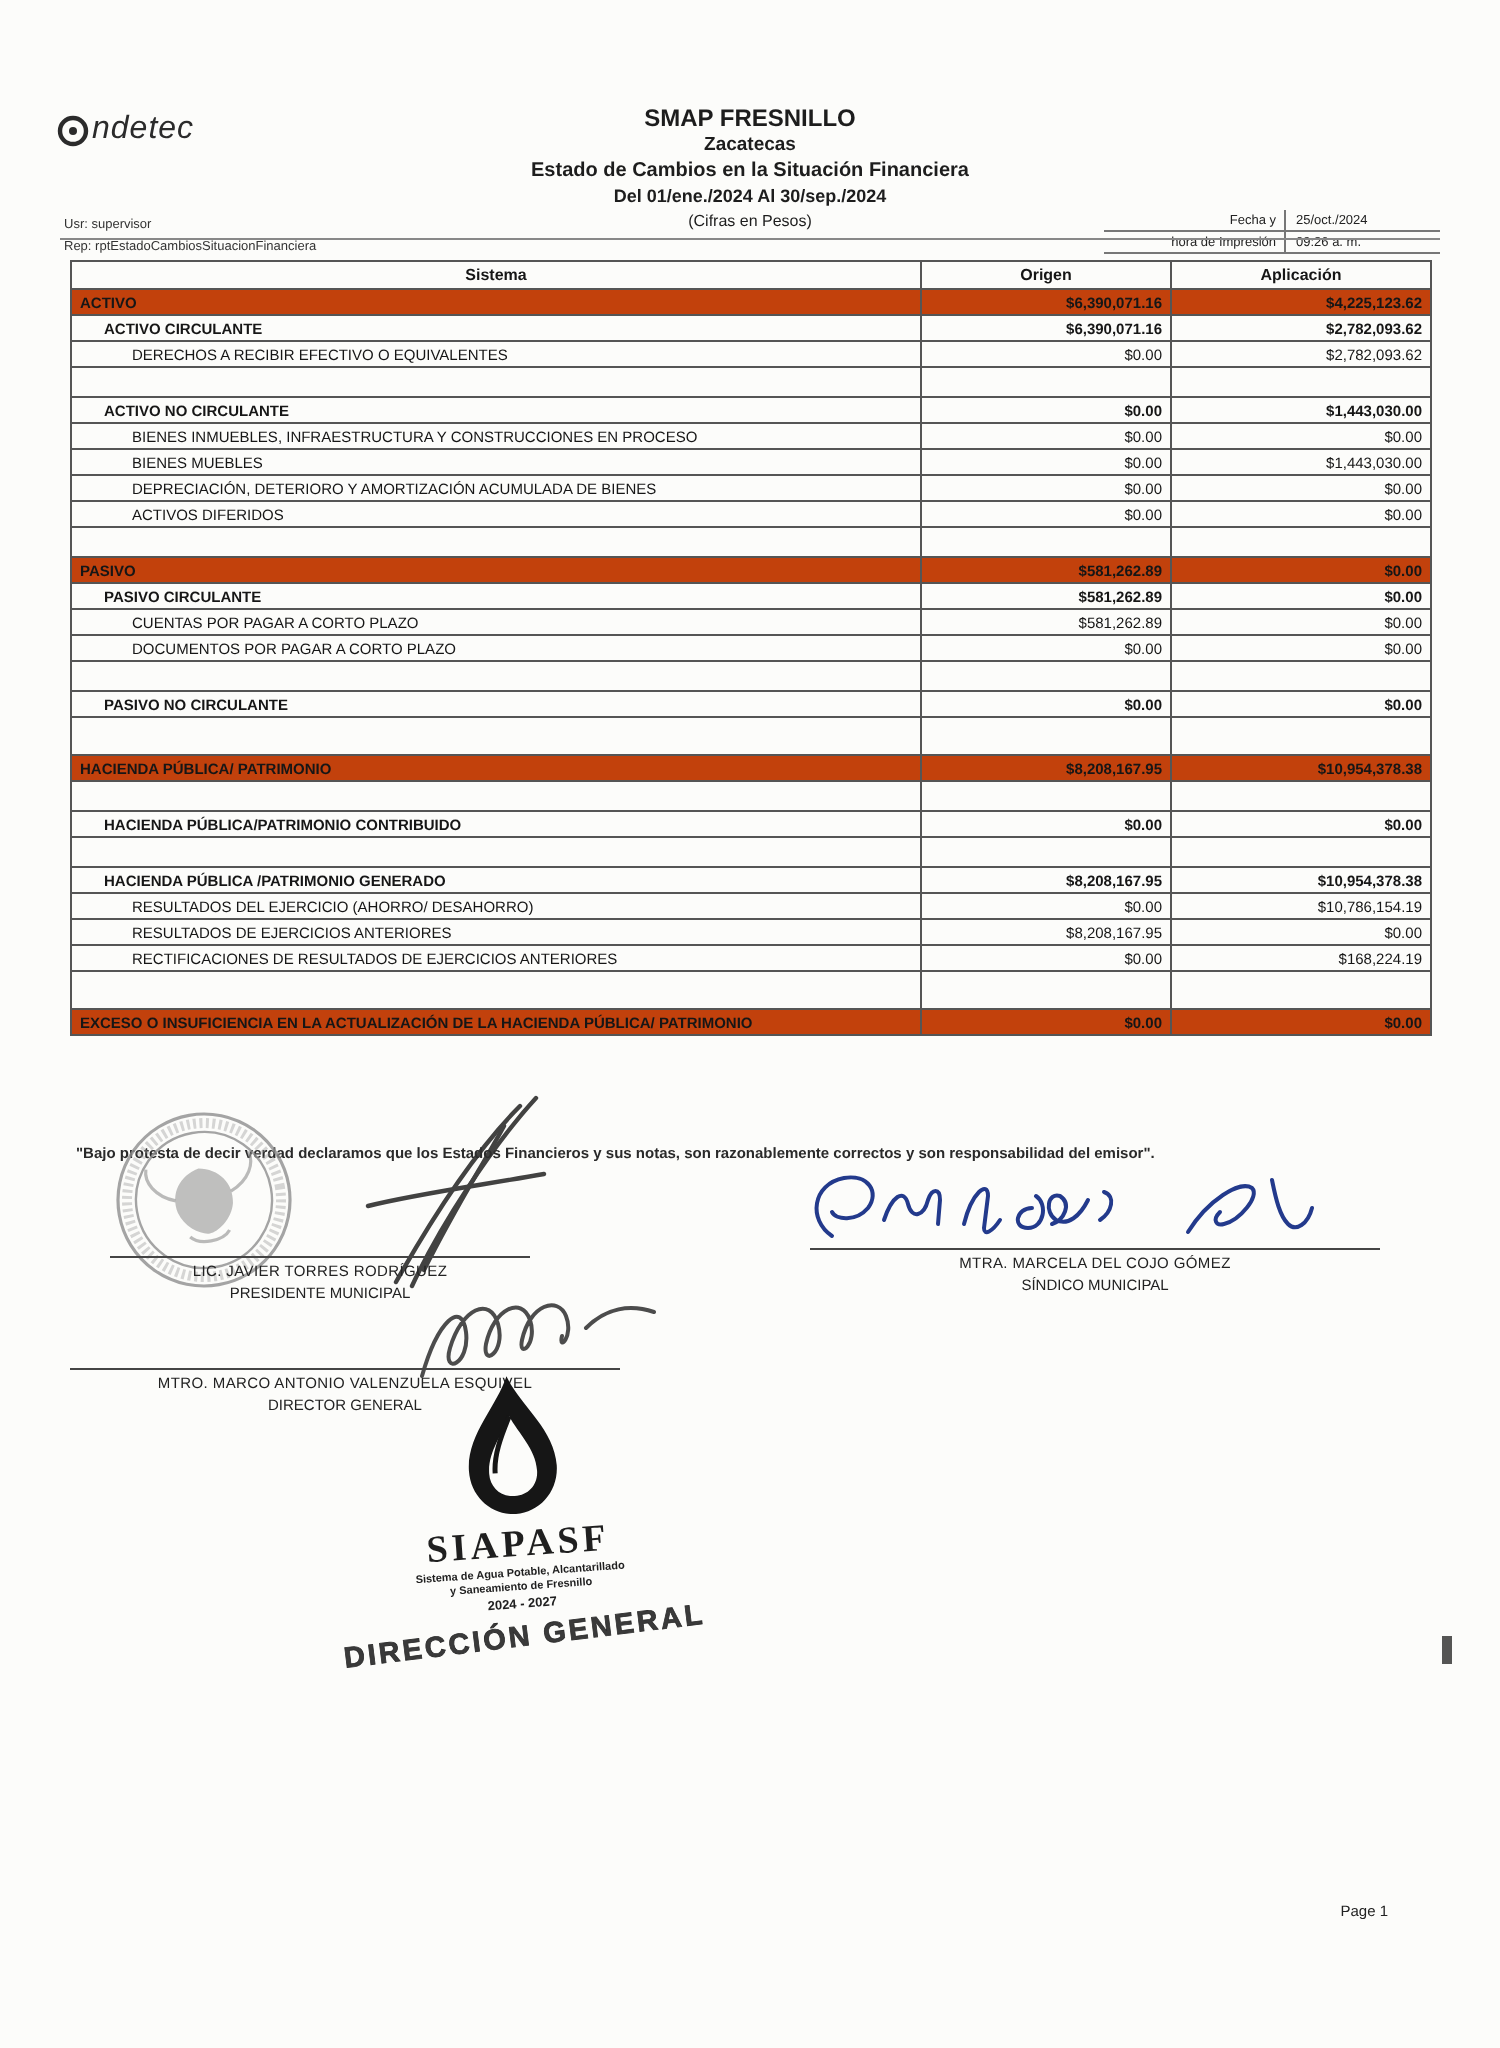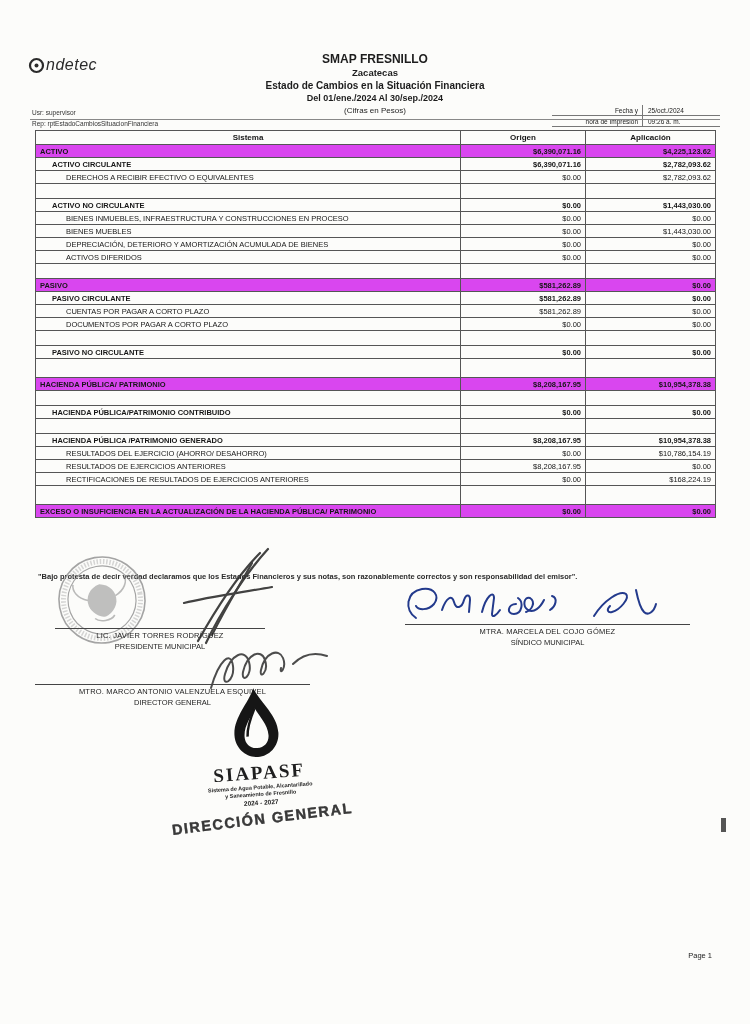--- a/index.html
+++ b/index.html
@@ -35,21 +35,21 @@
   .fin-table col.col-c { width:425px; }
   .fin-table col.col-o { width:125px; }
   .fin-table col.col-a { width:130px; }
   .fin-table th, .fin-table td { border:1px solid #555; height:12px; padding:0 3px; white-space:nowrap; overflow:hidden; }
   .fin-table th { font-size:8px; font-weight:bold; text-align:center; height:13px; }
   .fin-table td.c-num { text-align:right; padding-right:4px; }
   .fin-table tr.bold td { font-weight:bold; }
   .fin-table td.ind0 { padding-left:4px; }
   .fin-table td.ind1 { padding-left:16px; }
   .fin-table td.ind2 { padding-left:30px; }
-  .fin-table tr.lvl0 { background:#d946ef; }
+  .fin-table tr.lvl0 { background:#c2410c; }
   .fin-table tr.spacer td { border-top:none; border-bottom:none; height:14px; background:#fcfcfa; }
 
   
   .declaration { position:absolute; left:38px; top:572px; width:600px; font-size:7.5px; font-weight:bold; color:#2a2a2a; }
 
   .seal { position:absolute; left:56px; top:554px; transform:rotate(-10deg); opacity:.8; }
   .sig-x { position:absolute; left:168px; top:543px; opacity:.9; }
   .sig-blue { position:absolute; left:398px; top:582px; }
   .sig-scribble { position:absolute; left:205px; top:640px; opacity:.9; }
 
@@ -62,21 +62,21 @@
   .blk-mid  { left:35px;  top:684px; width:275px; }
 
   
   .stamp { position:absolute; left:163px; top:686px; width:190px; text-align:center; transform:rotate(-4deg); color:#1f1f1f; }
   .stamp-drop { display:block; margin:0 auto 2px auto; }
   .stamp-name { font-family:"Liberation Serif", serif; font-size:19px; font-weight:bold; letter-spacing:2px; }
   .stamp-line { font-size:5.5px; font-weight:bold; line-height:1.3; }
   .stamp-years { font-size:6.5px; font-weight:bold; margin-top:1px; }
   .stamp-label { font-size:14.5px; font-weight:bold; letter-spacing:1.5px; margin-top:5px; color:#3a3a3a; transform:rotate(-3deg); -webkit-text-stroke:.4px #2c2c2c; }
 
-  .page-number { position:absolute; right:38px; top:951px; font-size:7.5px; color:#222; }
+  .page-number { position:absolute; right:56px; top:951px; font-size:7.5px; color:#222; }
   .scan-artifact { position:absolute; right:24px; top:818px; width:5px; height:14px; background:#2a2a2a; opacity:.8; }
 </style>
 </head>
 <body>
 
 <div class="page">
 
   <div class="logo">
     <svg width="17" height="17" viewBox="0 0 17 17">
       <circle cx="8.5" cy="8.5" r="6.5" fill="none" stroke="#2b2b2b" stroke-width="2.2"></circle>

